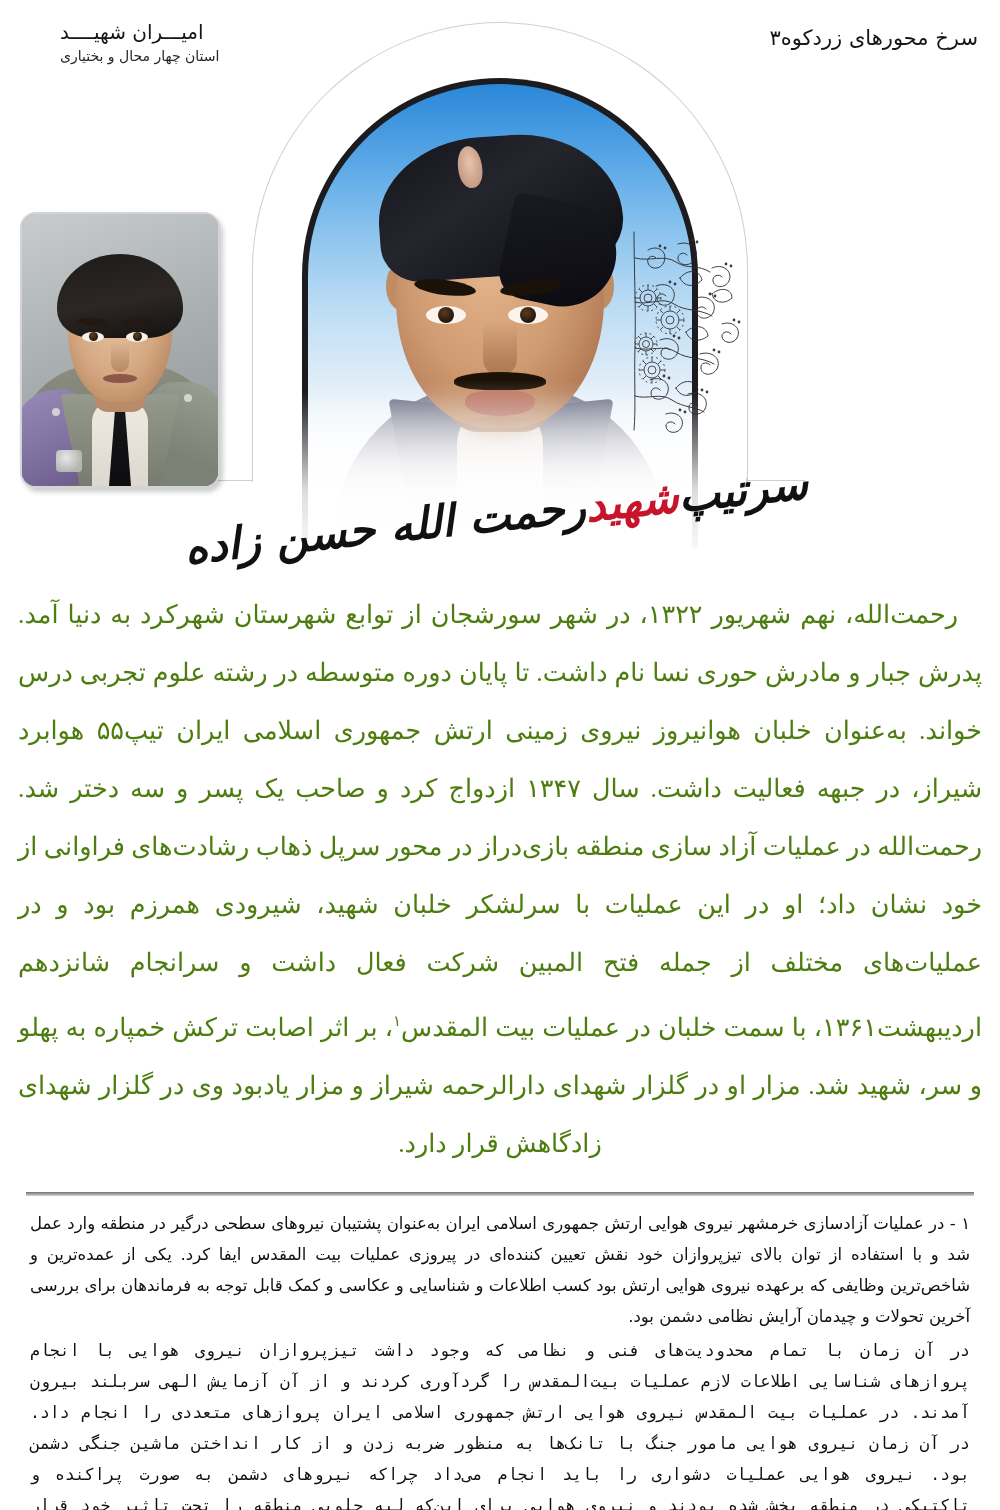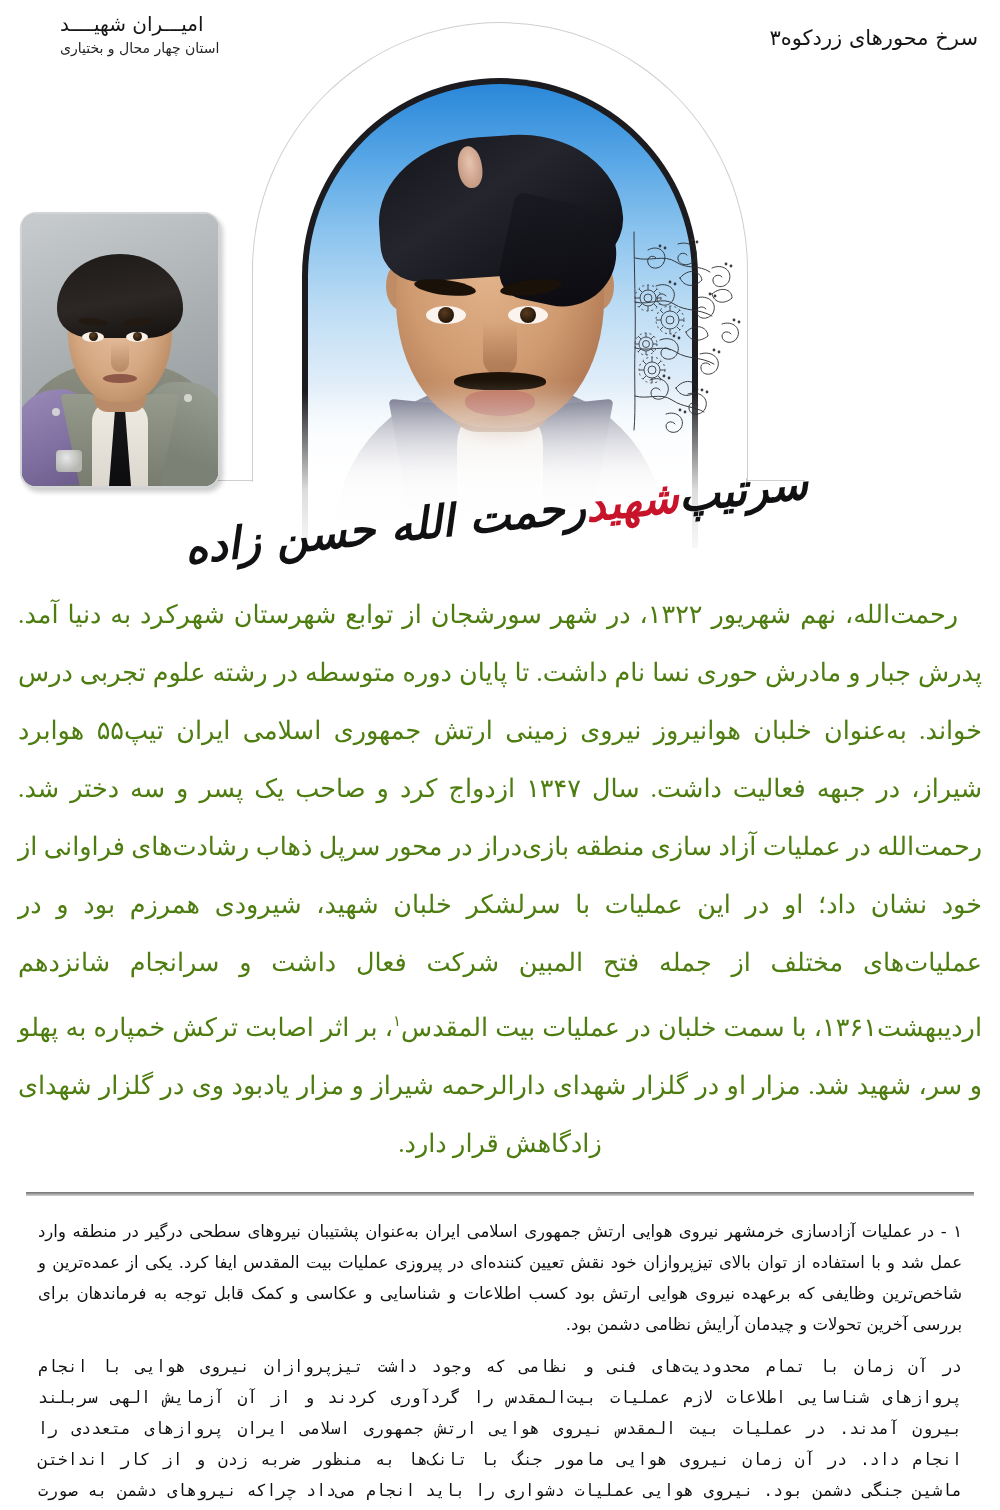--- a/index.html
+++ b/index.html
@@ -29,21 +29,21 @@
     top: 26px;
     right: 22px;
     font-size: 21px;
     letter-spacing: .2px;
     color: #161616;
     white-space: nowrap;
     font-family: "DejaVu Sans", "Liberation Sans", sans-serif;
   }
   .header-left {
     position: absolute;
-    top: 14px;
+    top: 22px;
     left: 60px;
     text-align: left;
     line-height: 1.05;
   }
   .header-left .hl-main {
     font-size: 20px;
     color: #161616;
     letter-spacing: 1.2px;
     white-space: nowrap;
     display: block;
@@ -502,21 +502,21 @@
     left: 26px;
     top: 1204px;
     width: 948px;
     direction: rtl;
     text-align: justify;
     font-size: 16.5px;
     line-height: 31px;
     color: #101010;
     font-family: "DejaVu Sans", "Liberation Sans", sans-serif;
   }
-  .footnotes p { margin: 12px; }
+  .footnotes p { margin: 4px; }
   .footnotes p.fn-2 { text-align-last: center; font-family: Liberation Mono, monospace; }
 </style>
 </head>
 <body>
 
 <div class="page-header">
   <div class="header-right">سرخ محور‌های زردکوه۳</div>
   <div class="header-left">
     <span class="hl-main">امیـــران شهیــــد</span>
     <span class="hl-sub">استان چهار محال و بختیاری</span>

